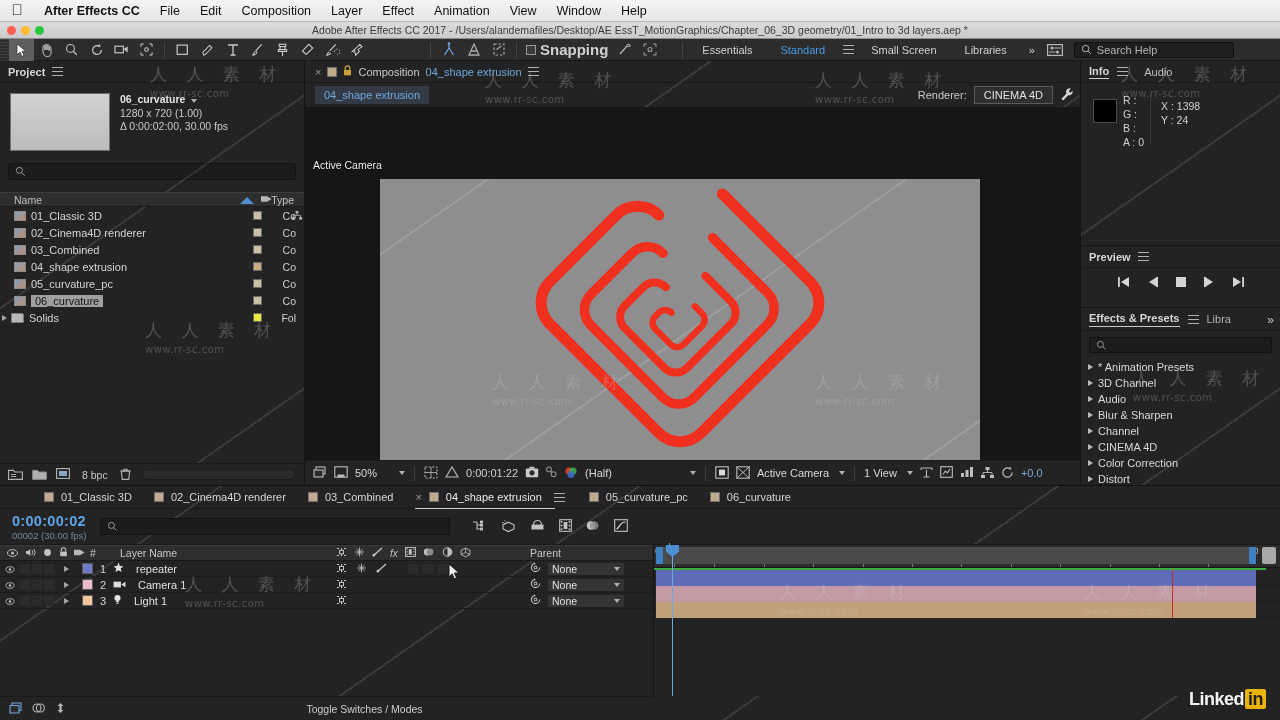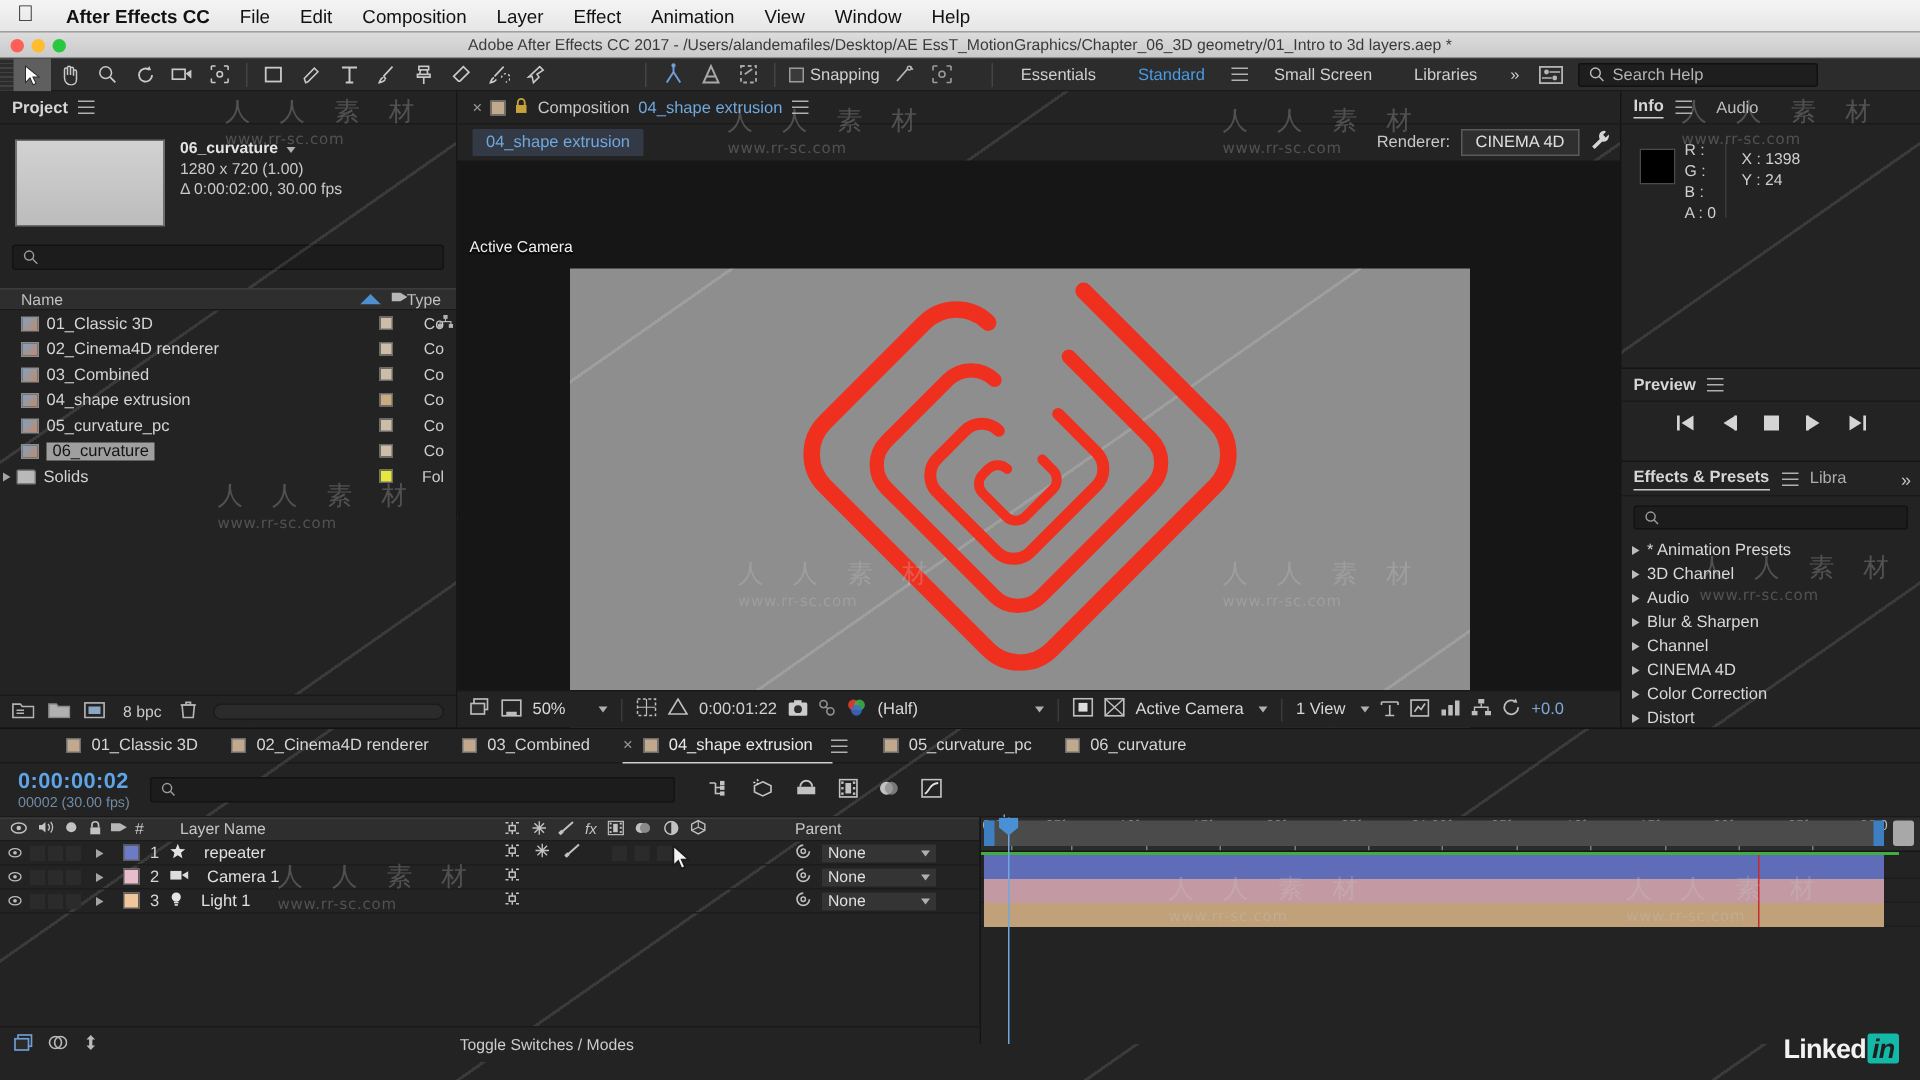--- a/index.html
+++ b/index.html
@@ -28,21 +28,21 @@
   
   .toolbar { position:absolute; left:0; top:39px; width:1280px; height:22px;
     background:#2c2c2c; border-bottom:1px solid #191919; display:flex; align-items:center; }
   .tb-grip { width:9px; height:22px; background:
     repeating-linear-gradient(to bottom, #555 0 1px, transparent 1px 3px); opacity:.5; }
   .tool { width:25px; height:22px; display:flex; align-items:center; justify-content:center;
     position:relative; color:#c3c3c3; }
   .tool.active { background:#5f5f5f; }
   .tool.active svg { fill:#fff; stroke:#fff; }
   .tb-sep { width:1px; height:16px; background:#444; margin:0 5px; }
-  .snapchk { display:flex; align-items:center; gap:4px; padding:0 4px; color:#d0d0d0; font-size:11px;}
+  .snapchk { display:flex; align-items:center; gap:4px; padding:0 4px; color:#d0d0d0; font-size:15px;font-weight:bold;}
   .snapbox { width:10px; height:10px; border:1px solid #9a9a9a; background:#3a3a3a; }
   .ws { padding:0 14px; line-height:22px; color:#cfcfcf; font-size:11px; white-space:nowrap;}
   .ws.sel { color:#4b9ae4; }
   .searchhelp { display:flex; align-items:center; gap:5px; height:16px; width:160px;
      background:#1e1e1e; border:1px solid #111; border-radius:2px; padding:0 6px; color:#b4b4b4; }
 
   
   .proj { position:absolute; left:0; top:61px; width:305px; height:424px; background:#232323;
     border-right:1px solid #151515; }
   .panel-tabbar { height:22px; display:flex; align-items:center; background:#232323;
@@ -185,36 +185,36 @@
   .greenline { position:absolute; left:0; right:14px; top:23px; height:2px; background:#3fae3f; }
   .bars { position:absolute; left:0; right:0; top:25px; }
   .bar { height:16px; border-bottom:1px solid #1c1c1c; }
   .graybar { position:absolute; left:2px; right:24px; top:0; height:17px; background:#8b8b8b;}
   .cti { position:absolute; top:0; bottom:0; width:1px; background:#6ea8de; }
   .cti .head { position:absolute; top:0; left:-6px; width:13px; height:12px; background:#4b8fd4;
      clip-path:polygon(0 0,100% 0,100% 55%,50% 100%,0 55%); }
   .redmark { position:absolute; top:0; width:1px; background:#cc2b2b; }
   .scrollnub { position:absolute; right:4px; top:2px; width:14px; height:17px; background:#a8a8a8;
      border-radius:2px;}
-  .tl-foot { position:absolute; left:0; bottom:12px; width:653px; height:24px; background:#232323;
+  .tl-foot { position:absolute; left:0; bottom:0; width:653px; height:24px; background:#232323;
      border-top:1px solid #1a1a1a; display:flex; align-items:center; gap:10px; padding-left:9px;
      font-size:10.5px; }
   .tl-foot .tsm { margin:0 auto; color:#cdcdcd; }
 
   
   .wm { position:absolute; pointer-events:none; color:rgba(200,200,200,.28);
      font-family:"DejaVu Sans", sans-serif; white-space:nowrap; }
   .wm .cn { font-size:17px; letter-spacing:7px; }
   .wm .url { font-size:10px; letter-spacing:.5px; margin-top:2px; }
   .diag { position:absolute; inset:0; pointer-events:none; opacity:.16;
      background-image: repeating-linear-gradient(-35deg, transparent 0 78px,
        rgba(255,255,255,.65) 78px 80px, transparent 80px 240px); }
   .linkedin { position:absolute; right:14px; bottom:10px; color:#f3f3f3; font-size:18px;
      font-weight:bold; letter-spacing:-.5px; }
-  .linkedin b { background:#14b8a6; color:#1f1f1f; padding:0 3px; border-radius:2px; margin-left:1px;font-style:italic;}
+  .linkedin b { background:#eab308; color:#1f1f1f; padding:0 3px; border-radius:2px; margin-left:1px;}
 </style>
 </head>
 <body>
 
 <div class="app">
 
   <div class="macbar">
     <div class="apple"></div>
     <div class="mi bold">After Effects CC</div>
     <div class="mi">File</div>

